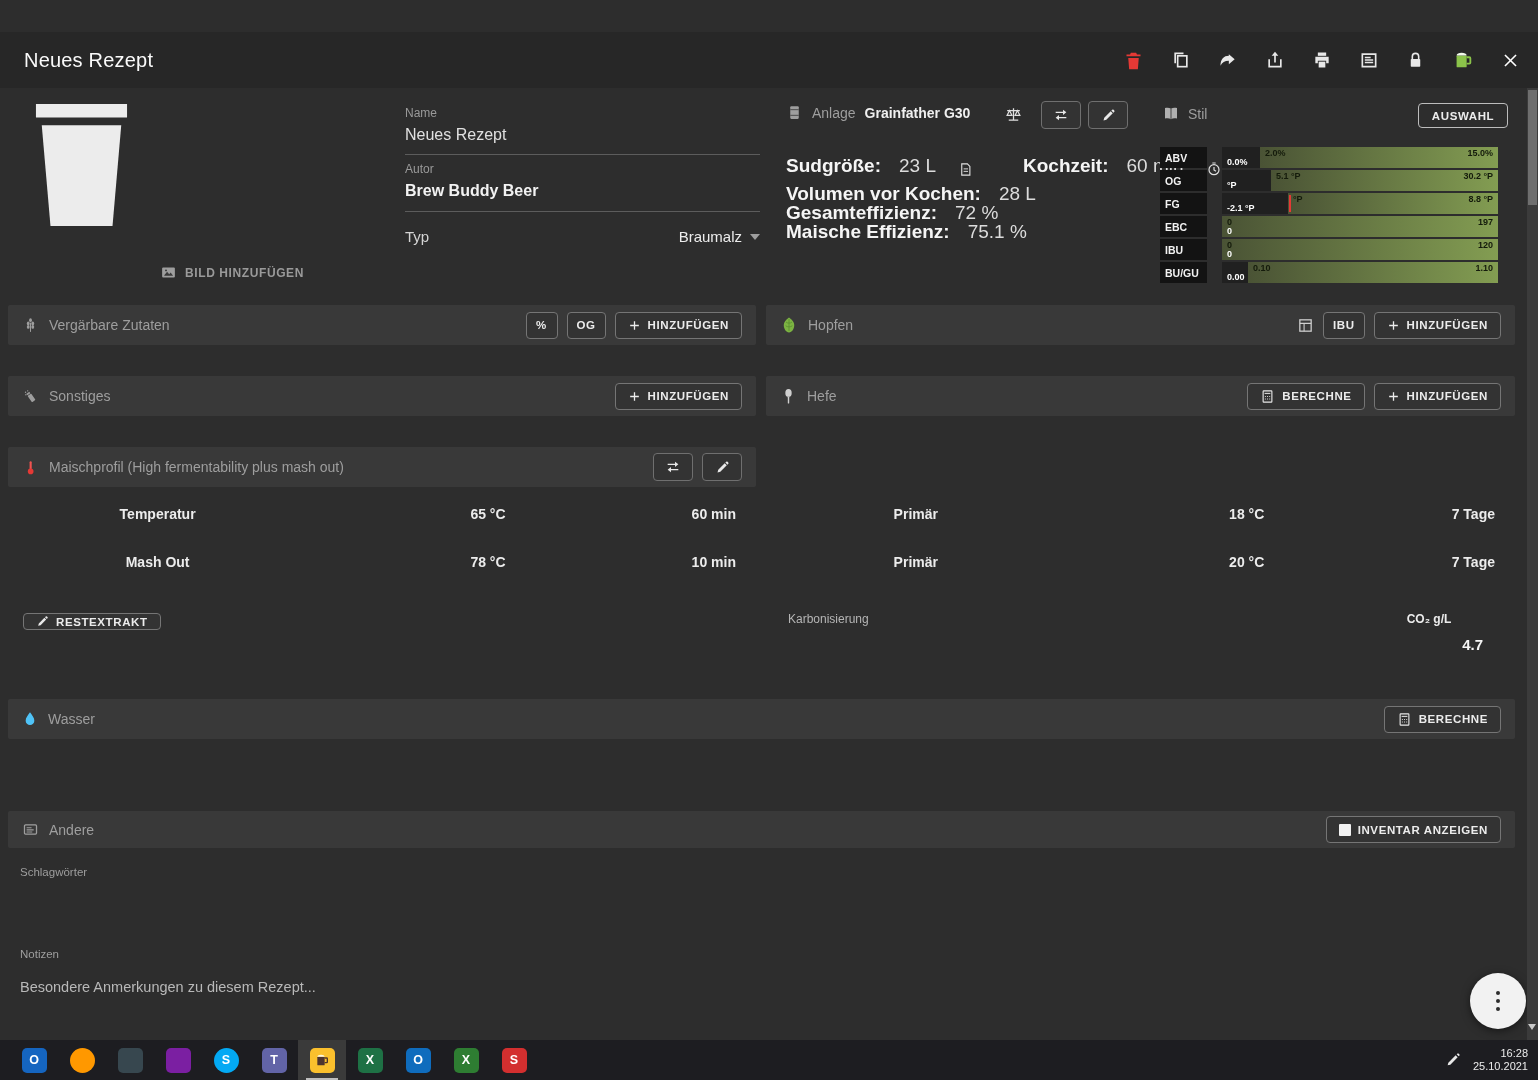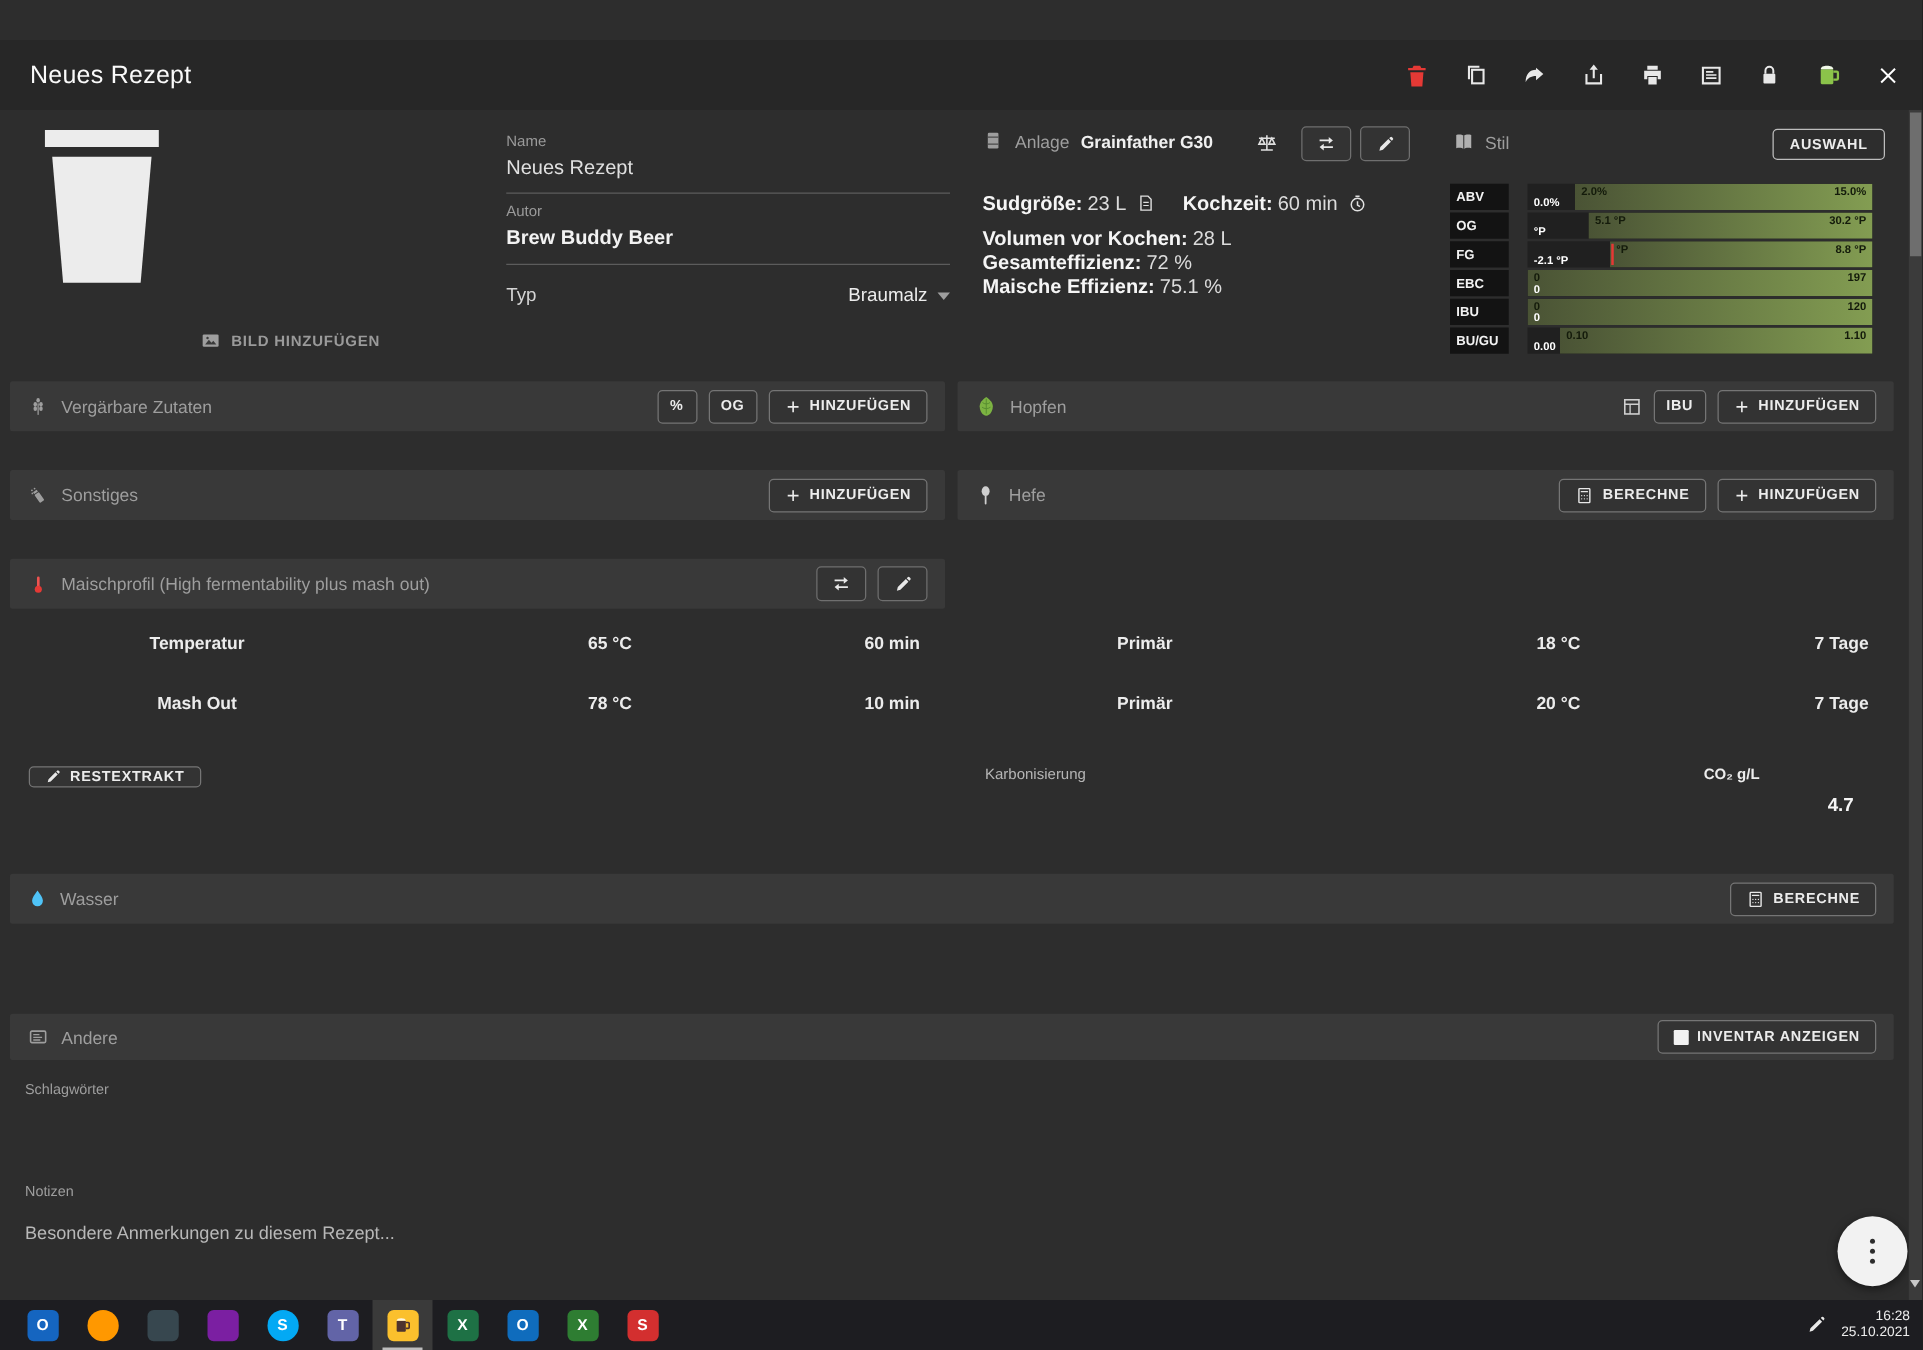--- a/index.html
+++ b/index.html
@@ -25,21 +25,21 @@
   .abs{position:absolute}
   .label-sm{font-size:12px;color:#9a9a9a}
   .underline{height:1px;background:#5c5c5c}
   .cardhead{position:absolute;height:40px;background:#393939;display:flex;align-items:center;gap:10px;padding:0 14px;border-radius:2px}
   .cardtitle{font-size:14px;color:#9e9e9e}
   .headright{margin-left:auto;display:flex;align-items:center;gap:9px}
   .btn{display:inline-flex;align-items:center;justify-content:center;gap:7px;height:27px;padding:0 12px;border:1px solid #757575;border-radius:4px;background:#333;color:#ececec;font-size:11.5px;font-weight:bold;letter-spacing:.6px;cursor:pointer;white-space:nowrap}
   .btn.light{border-color:#bdbdbd;background:transparent;height:25px}
   .btn.sm{padding:0 9px;min-width:32px}
   .iconbtn{width:40px;height:28px;border:1px solid #6f6f6f;border-radius:4px;background:#333;display:flex;align-items:center;justify-content:center;cursor:pointer}
-  .infoline{position:absolute;display:flex;align-items:flex-start;gap:4px;font-size:16px;color:#dcdcdc}
+  .infoline{position:absolute;display:flex;align-items:flex-end;gap:18px;font-size:19px;color:#dcdcdc}
   .infoline b{color:#f5f5f5}
   .ghost-input{position:absolute;background:transparent;border:none;outline:none;color:#e0e0e0}
   .ghost-input::placeholder{color:#b8b8b8;opacity:1}
   .chev{width:0;height:0;border-left:5px solid transparent;border-right:5px solid transparent;border-top:6px solid #9e9e9e;display:inline-block;margin-left:8px}
 
   
   #stylebox{position:absolute;left:1160px;top:147px;width:338px}
   .srow{display:flex;height:21px;margin-bottom:2px}
   .slabel{width:47px;background:#131313;color:#f2f2f2;font-size:10.5px;font-weight:bold;display:flex;align-items:center;padding-left:5px}
   .sbarwrap{position:relative;flex:1;margin-left:15px;background:#202020;overflow:hidden}
@@ -434,21 +434,21 @@
     <span class="c2">18 °C</span>
     <span class="c3">7 Tage</span>
   </div>
   <div class="prow" style="left:766px;top:549px;width:749px">
     <span class="c1">Primär</span>
     <span class="c2">20 °C</span>
     <span class="c3">7 Tage</span>
   </div>
 
   <div class="abs" style="left:788px;top:612px;font-size:12px;color:#b5b5b5">Karbonisierung</div>
-  <div class="abs" style="left:1363px;top:612px;width:132px;text-align:left;font-size:12px;font-weight:bold;color:#ececec">CO₂ g/L</div>
+  <div class="abs" style="left:1363px;top:612px;width:132px;text-align:center;font-size:12px;font-weight:bold;color:#ececec">CO₂ g/L</div>
   <div class="abs" style="left:1363px;top:636px;width:120px;text-align:right;font-size:15px;font-weight:bold;color:#f5f5f5">4.7</div>
 
   <div class="cardhead" style="left:8px;top:699px;width:1507px">
     <svg viewBox="0 0 24 24" width="16" height="16">
         <path fill="#4fc3f7" d="M12 2c3.5 5 6.5 8.5 6.5 12.5a6.5 6.5 0 01-13 0C5.5 10.5 8.5 7 12 2z"></path>
       </svg>
     <span class="cardtitle">Wasser</span>
     <span class="headright">
       <span class="btn">
         <svg viewBox="0 0 24 24" width="15" height="15">

